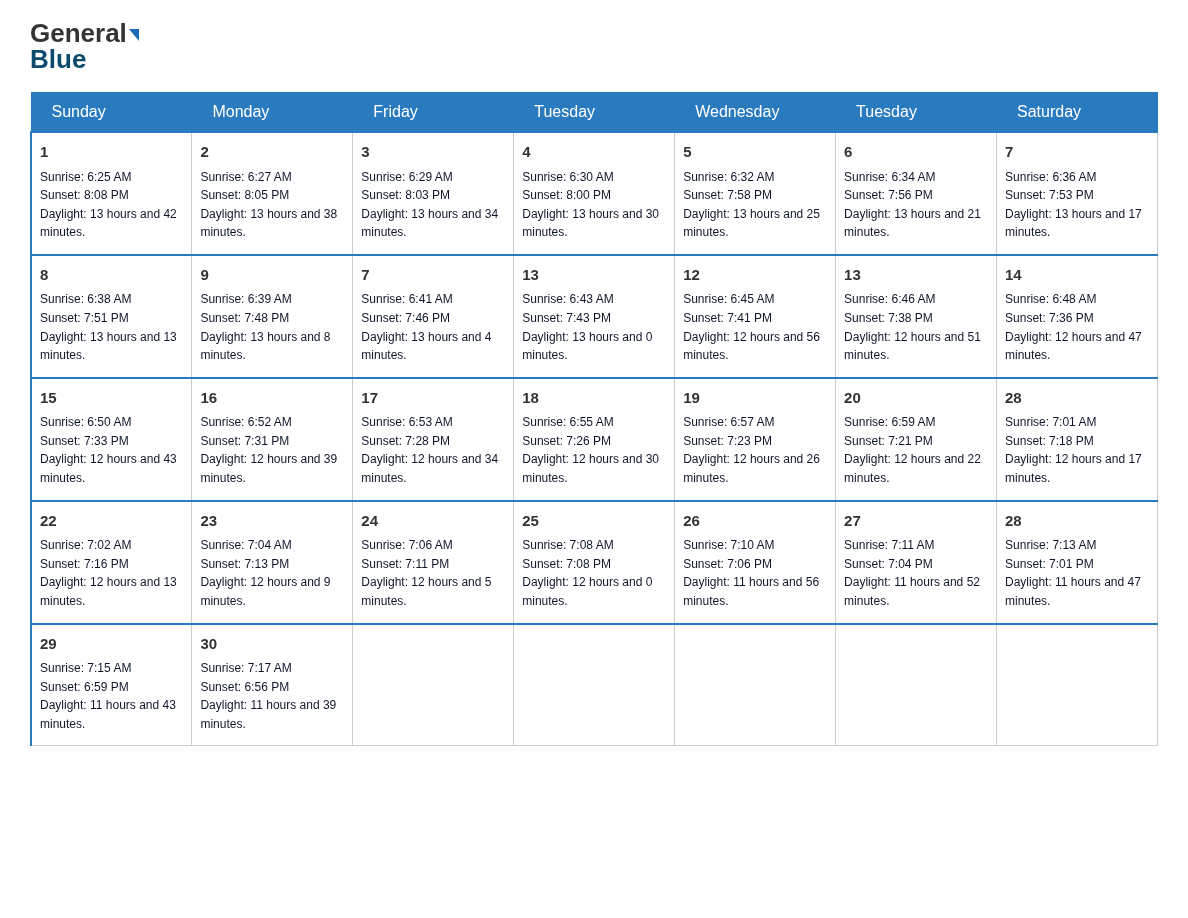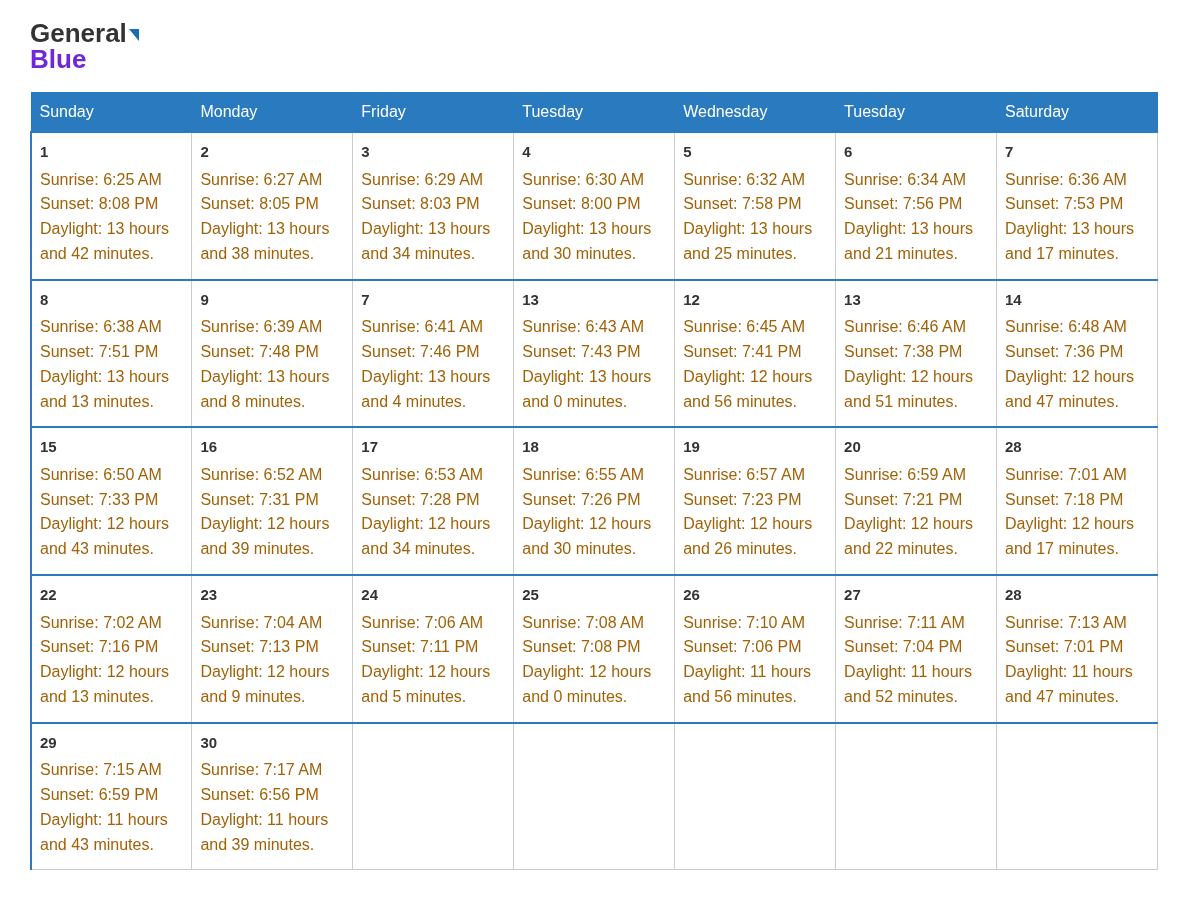--- a/index.html
+++ b/index.html
@@ -20,21 +20,21 @@
       flex-direction: column;
       align-items: flex-start;
     }
     .logo-text {
       font-size: 26px;
       font-weight: bold;
       color: #333;
       line-height: 1;
     }
     .logo-text .blue {
-      color: #6d28d9;
+      color: #0c4a6e;
     }
     .logo-triangle {
       display: inline-block;
       width: 0;
       height: 0;
       border-left: 10px solid transparent;
       border-top: 12px solid #1a6bb5;
       margin-left: 2px;
       vertical-align: middle;
     }
@@ -57,41 +57,41 @@
       border-collapse: collapse;
       table-layout: fixed;
     }
     thead tr {
       background-color: #2a7abf;
     }
     thead th {
       color: #fff;
       font-size: 16px;
       font-weight: normal;
-      padding: 10px 8px;
+      padding: 10px 20px;
       text-align: left;
       border: 1px solid #2a7abf;
     }
     tbody td {
       vertical-align: top;
       padding: 8px 8px 12px 8px;
       border: 1px solid #ccc;
       font-size: 13px;
       line-height: 1.5;
       min-height: 90px;
     }
     .day-num {
       font-size: 15px;
       font-weight: bold;
       display: block;
       margin-bottom: 4px;
     }
     .day-info {
-      font-size: 16px;
-      color: #a16207;
+      font-size: 12px;
+      color: #0f172a;
       line-height: 1.55;
     }
     tbody tr td:first-child {
       border-left: 2px solid #2a7abf;
     }
     tbody tr {
       border-top: 2px solid #2a7abf;
     }
     td.empty {
       background: #fff;

